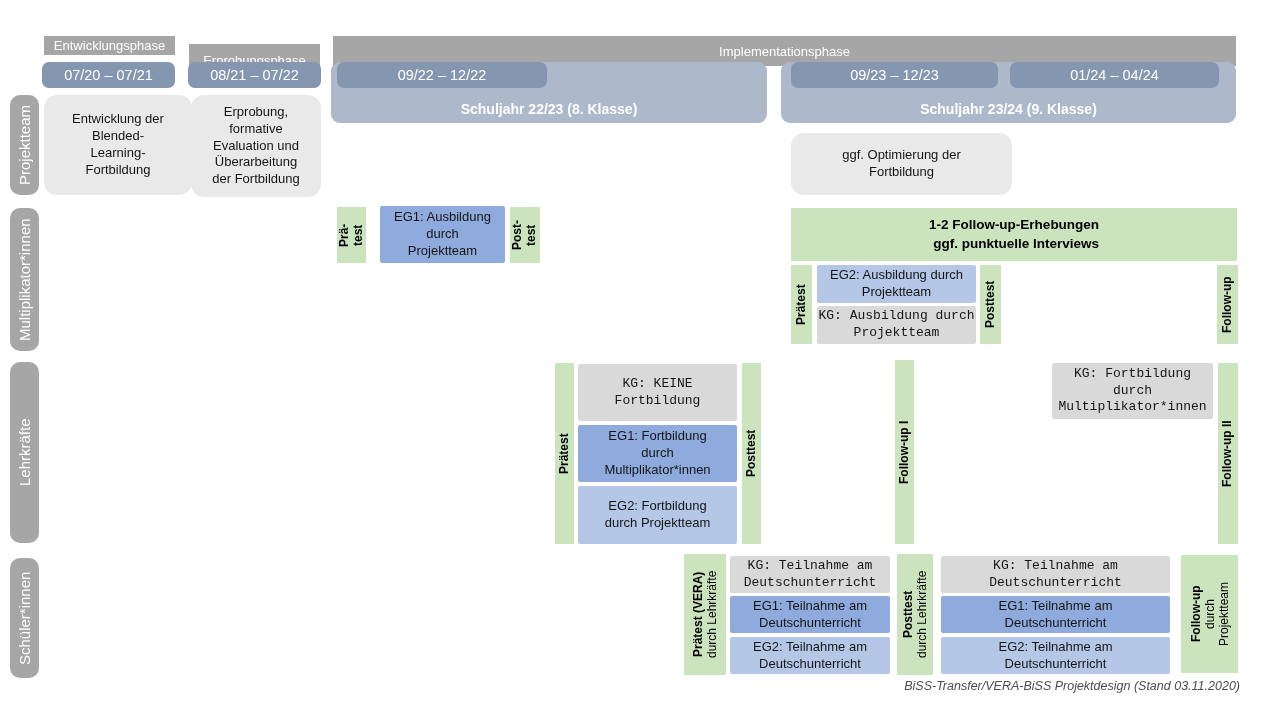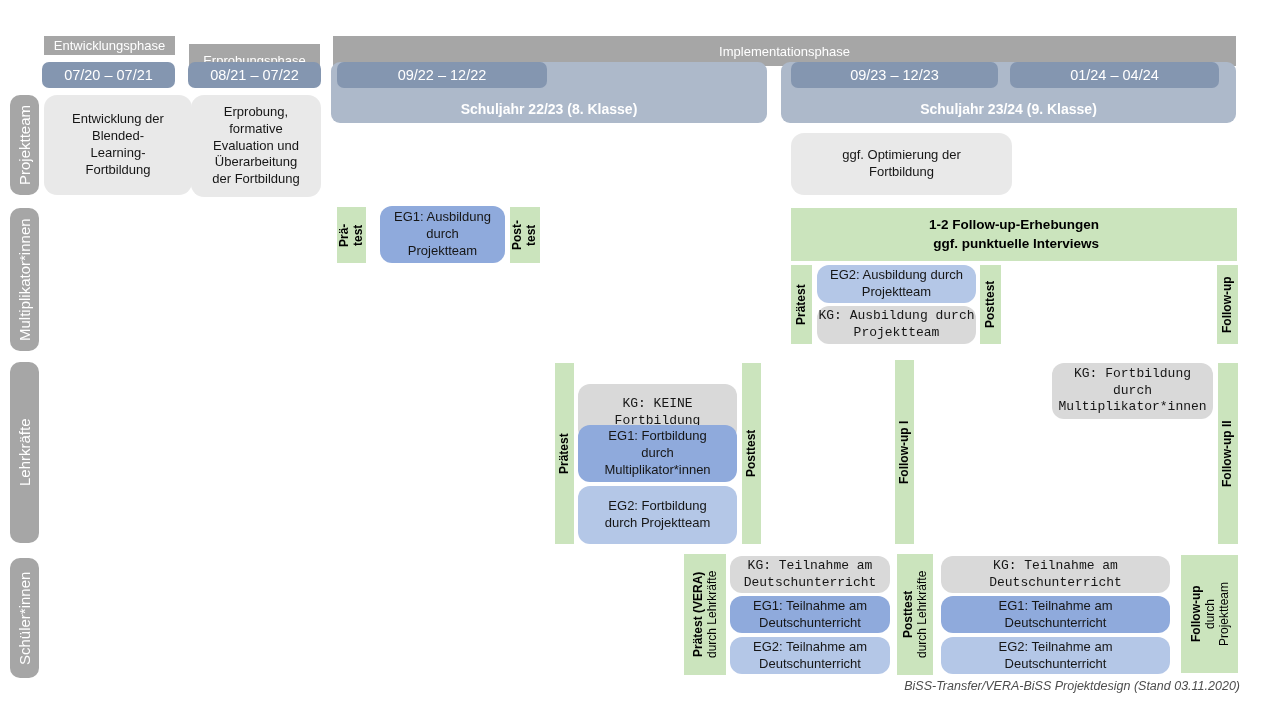--- a/index.html
+++ b/index.html
@@ -19,21 +19,21 @@
 
   .rlabel { background:#a6a6a6; border-radius:10px; color:#ffffff; font-size:15px; }
 
   .vt { display:flex; align-items:center; justify-content:center;
         writing-mode:vertical-rl; transform:rotate(180deg);
         white-space:pre-line; text-align:center; line-height:1.15; }
 
   .vcols { display:flex; flex-direction:column; align-items:center; justify-content:center;
            writing-mode:vertical-rl; transform:rotate(180deg); text-align:center; }
 
-  .box { border-radius:12px; display:flex; align-items:center; justify-content:center;
+  .box { border-radius:2px; display:flex; align-items:center; justify-content:center;
          text-align:center; font-size:13px; color:#161616; white-space:pre-line;
          line-height:1.3; z-index:2; }
   .biground { border-radius:13px; }
   .gray { background:#e9e9e9; }
   .kg   { background:#d9d9d9;font-family:Liberation Mono, monospace; }
   .eg1  { background:#8faadc; }
   .eg2  { background:#b4c7e7; }
 
   .gbar { background:#cbe4bd; color:#000000; font-weight:bold; font-size:12px; }
   .gwide { background:#cbe4bd; color:#000000; font-weight:bold; font-size:13.5px;
@@ -90,21 +90,21 @@
 ggf. punktuelle Interviews</div>
   <div class="abs gbar vt" style="left:791px; top:265px; width:21px; height:79px;">Prätest</div>
   <div class="abs box eg2" style="left:817px; top:265px; width:159px; height:38px;">EG2: Ausbildung durch
 Projektteam</div>
   <div class="abs box kg" style="left:817px; top:306px; width:159px; height:38px;">KG: Ausbildung durch
 Projektteam</div>
   <div class="abs gbar vt" style="left:980px; top:265px; width:21px; height:79px;">Posttest</div>
   <div class="abs gbar vt" style="left:1217px; top:265px; width:21px; height:79px;">Follow-up</div>
 
   <div class="abs gbar vt" style="left:555px; top:363px; width:19px; height:181px;">Prätest</div>
-  <div class="abs box kg" style="left:578px; top:384px; width:159px; height:57px;">KG: KEINE
+  <div class="abs box kg" style="left:578px; top:364px; width:159px; height:57px;">KG: KEINE
 Fortbildung</div>
   <div class="abs box eg1" style="left:578px; top:425px; width:159px; height:57px;">EG1: Fortbildung
 durch
 Multiplikator*innen</div>
   <div class="abs box eg2" style="left:578px; top:486px; width:159px; height:58px;">EG2: Fortbildung
 durch Projektteam</div>
   <div class="abs gbar vt" style="left:742px; top:363px; width:19px; height:181px;">Posttest</div>
   <div class="abs gbar vt" style="left:895px; top:360px; width:19px; height:184px;">Follow-up I</div>
   <div class="abs box kg" style="left:1052px; top:363px; width:161px; height:56px;">KG: Fortbildung durch
 Multiplikator*innen</div>

